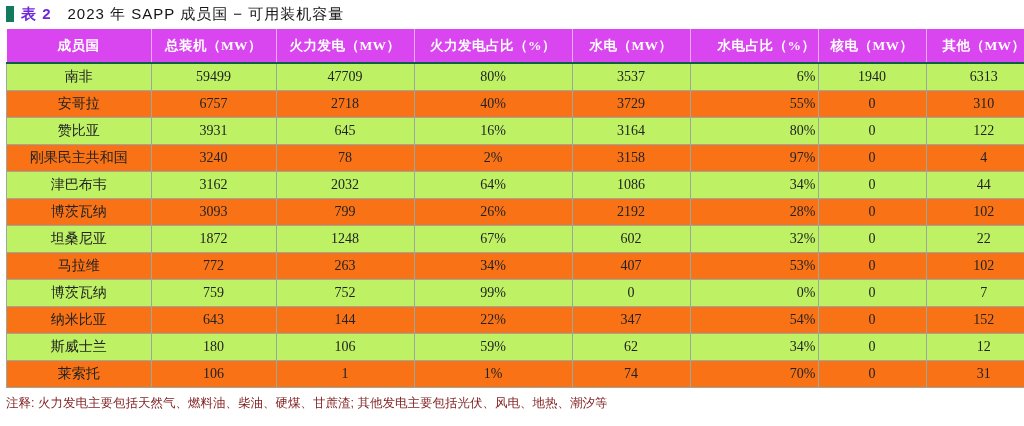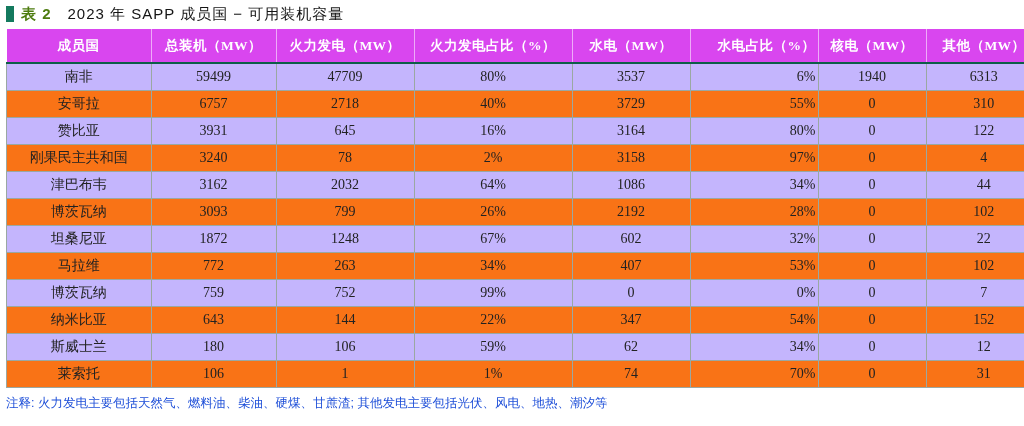--- a/index.html
+++ b/index.html
@@ -16,21 +16,21 @@
     display: flex; align-items: center;
     height: 22px; margin-bottom: 4px;
   }
   .marker {
     width: 8px; height: 16px;
     background: #147a5e;
     margin-right: 7px;
     flex: 0 0 auto;
   }
   .title-tag {
-    font-weight: bold; font-size: 15px; color: #4d7c0f;
+    font-weight: bold; font-size: 15px; color: #6d28d9;
     margin-right: 16px; letter-spacing: 1px;
   }
   .title-text {
     font-weight: normal; font-size: 15px; color: #141414;
     letter-spacing: 1px;
   }
 
   
   table {
     width: 1012px;
@@ -52,42 +52,42 @@
     padding: 0 2px;
     letter-spacing: 0.5px;
   }
   thead th:last-child { border-right: none; }
   tbody td {
     height: 26px;
     text-align: center;
     border: 1px solid #9aa8a2;
     padding: 0 2px;
   }
-  tbody tr.odd  td { background: #c4b5fd; }
+  tbody tr.odd  td { background: #bef264; }
   tbody tr.even td { background: #f97316; }
 
   
   th:nth-child(1), td:nth-child(1) { width: 140px; }
   th:nth-child(2), td:nth-child(2) { width: 120px; }
   th:nth-child(3), td:nth-child(3) { width: 133px; }
   th:nth-child(4), td:nth-child(4) { width: 153px; }
   th:nth-child(5), td:nth-child(5) { width: 113px; }
   th:nth-child(6), td:nth-child(6) { width: 123px; text-align: right; }
   th:nth-child(7), td:nth-child(7) { width: 103px; }
   th:nth-child(8), td:nth-child(8) { width: 111px; }
 
   
   .footer {
     width: 1012px;
     display: flex;
     justify-content: space-between;
     align-items: baseline;
     margin-top: 7px;
     font-size: 12.5px;
-    color: #1d4ed8;
+    color: #7f1d1d;
   }
   .footer .note   { text-align: left;  }
   .footer .source { text-align: right; }
 </style>
 </head>
 <body>
 
 <div class="wrap">
 
   <div class="title-row">

